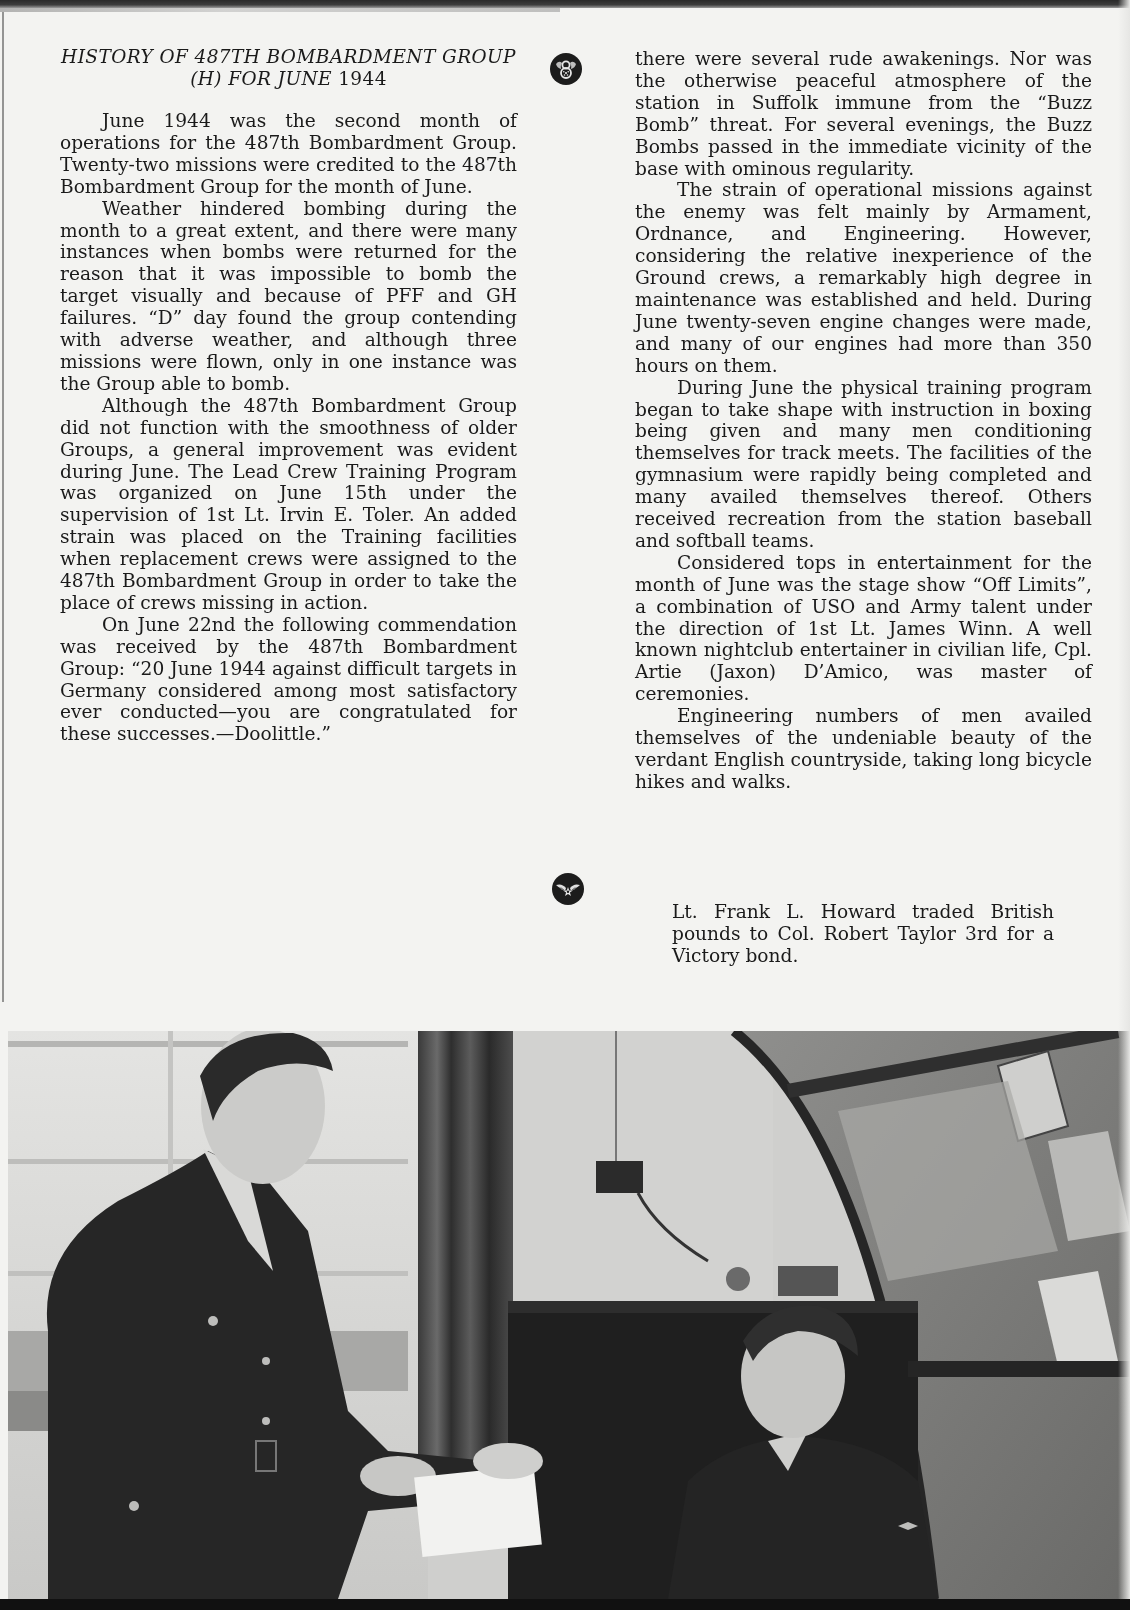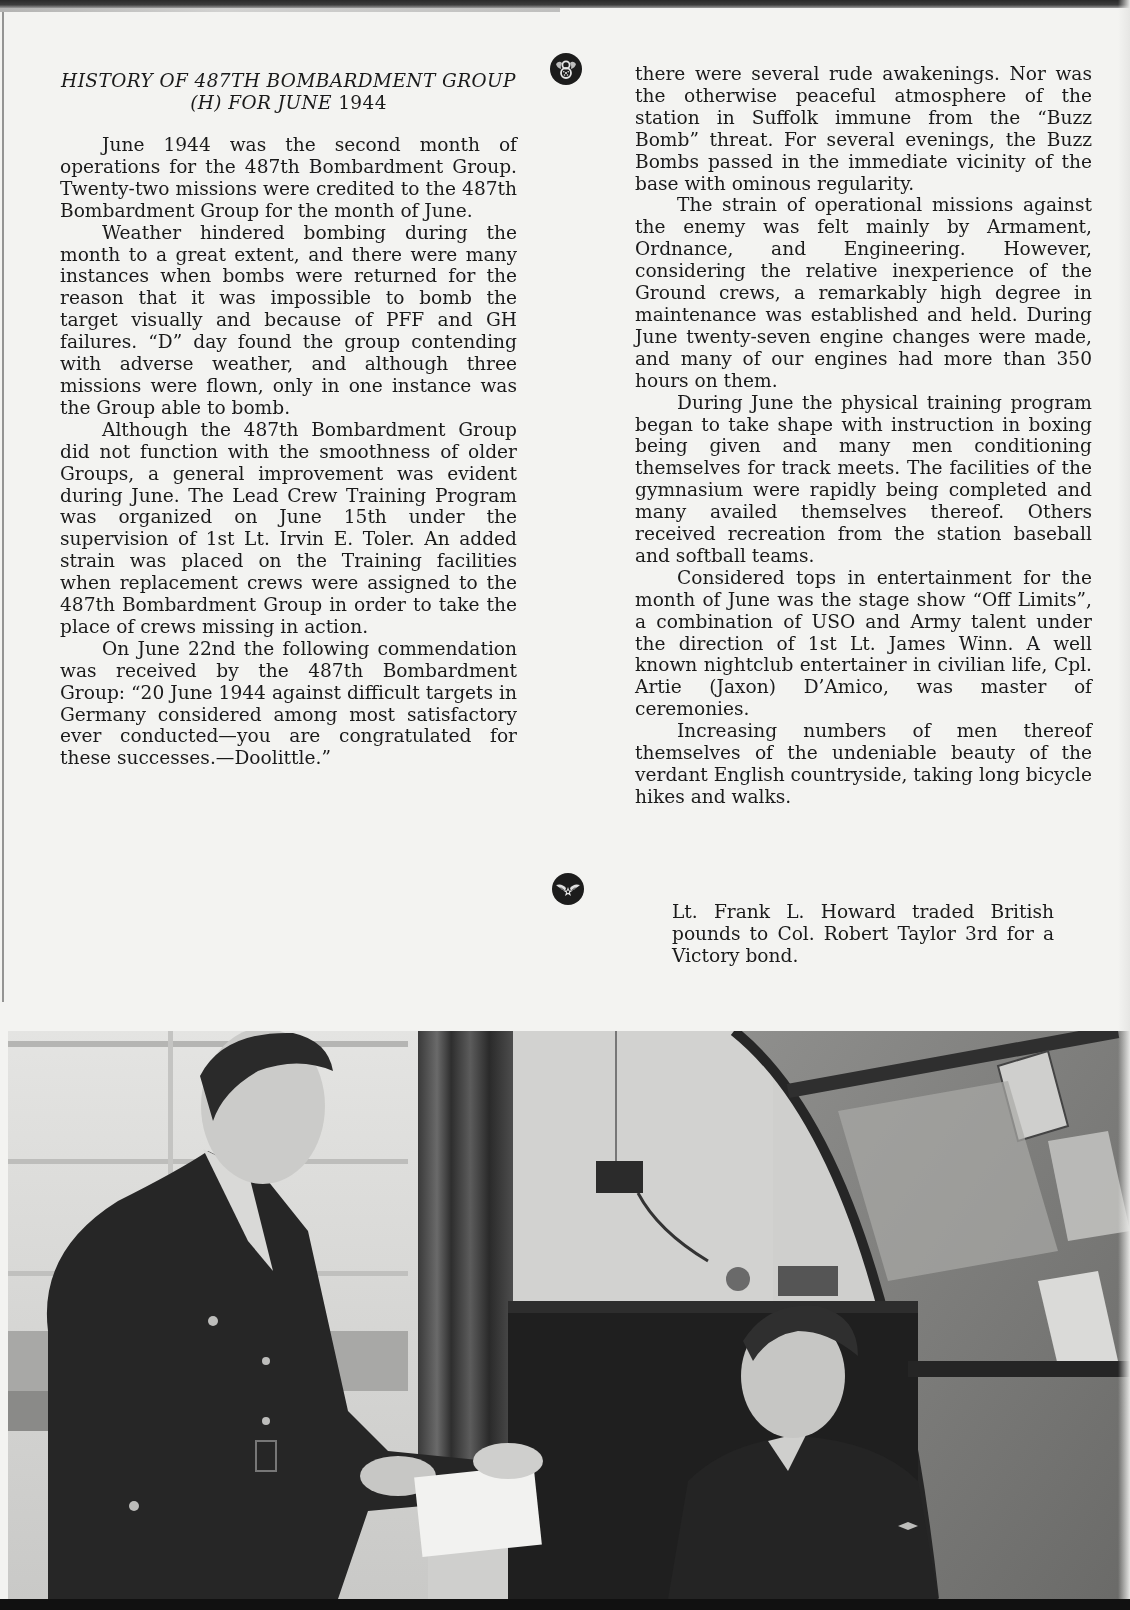--- a/index.html
+++ b/index.html
@@ -24,22 +24,22 @@
   .right-edge {
     position: absolute; right: 0; top: 0; width: 12px; height: 1610px;
     background: linear-gradient(to right, rgba(255,255,255,0) 0%, #e6e6e4 100%);
   }
   .col {
     position: absolute; top: 46px;
     font-size: 18.6px; line-height: 21.9px;
     text-align: justify; text-justify: inter-word;
     hyphens: manual;
   }
-  .col-left { left: 60px; width: 457px; margin-top: 24px; }
-  .col-right { left: 635px; width: 457px; top: 63px; }
+  .col-left { left: 60px; width: 457px; }
+  .col-right { left: 635px; width: 457px; top: 48px; }
   .title {
     text-align: center; font-style: italic; font-size: 18.5px; line-height: 22px;
     letter-spacing: 0.4px; margin: 0 0 20px 0; font-weight: normal;
   }
   .title .year { font-style: normal; }
   .para { margin: 0; text-indent: 42px; }
   .para.first-right { text-indent: 0; }
   .caption {
     position: absolute; left: 672px; top: 901px; width: 382px;
     font-size: 18.6px; line-height: 22px; text-align: justify; margin: 0;
@@ -99,21 +99,21 @@
     <polygon points="14,12 15.2,15.4 18.8,15.4 15.9,17.6 17,21 14,18.9 11,21 12.1,17.6 9.2,15.4 12.8,15.4" fill="#e8e8e8"></polygon>
     <circle cx="14" cy="16.8" r="1.2" fill="#1c1c1c"></circle>
   </svg>
 </div>
 
 <div class="col col-right">
   <p class="para first-right">there were several rude awakenings. Nor was the otherwise peaceful atmosphere of the station in Suffolk immune from the “Buzz Bomb” threat. For several evenings, the Buzz Bombs passed in the immediate vicinity of the base with ominous regularity.</p>
   <p class="para">The strain of operational missions against the enemy was felt mainly by Armament, Ordnance, and Engineering. However, considering the relative inexperience of the Ground crews, a remarkably high degree in maintenance was established and held. During June twenty-seven engine changes were made, and many of our engines had more than 350 hours on them.</p>
   <p class="para">During June the physical training program began to take shape with instruction in boxing being given and many men conditioning themselves for track meets. The facilities of the gymnasium were rapidly being completed and many availed themselves thereof. Others received recreation from the station baseball and softball teams.</p>
   <p class="para">Considered tops in entertainment for the month of June was the stage show “Off Limits”, a combination of USO and Army talent under the direction of 1st Lt. James Winn. A well known nightclub entertainer in civilian life, Cpl. Artie (Jaxon) D’Amico, was master of ceremonies.</p>
-  <p class="para">Increasing numbers of men thereof themselves of the undeniable beauty of the verdant English countryside, taking long bicycle hikes and walks.</p>
+  <p class="para">Engineering numbers of men availed themselves of the undeniable beauty of the verdant English countryside, taking long bicycle hikes and walks.</p>
 </div>
 
 <p class="caption">Lt. Frank L. Howard traded British pounds to Col. Robert Taylor 3rd for a Victory bond.</p>
 
 <div class="photo">
   <svg width="1122" height="568" viewBox="0 0 1122 568">
     <defs>
       <linearGradient id="wallL" x1="0" y1="0" x2="0" y2="1">
         <stop offset="0" stop-color="#e4e4e2"></stop>
         <stop offset="1" stop-color="#c9c9c7"></stop>

